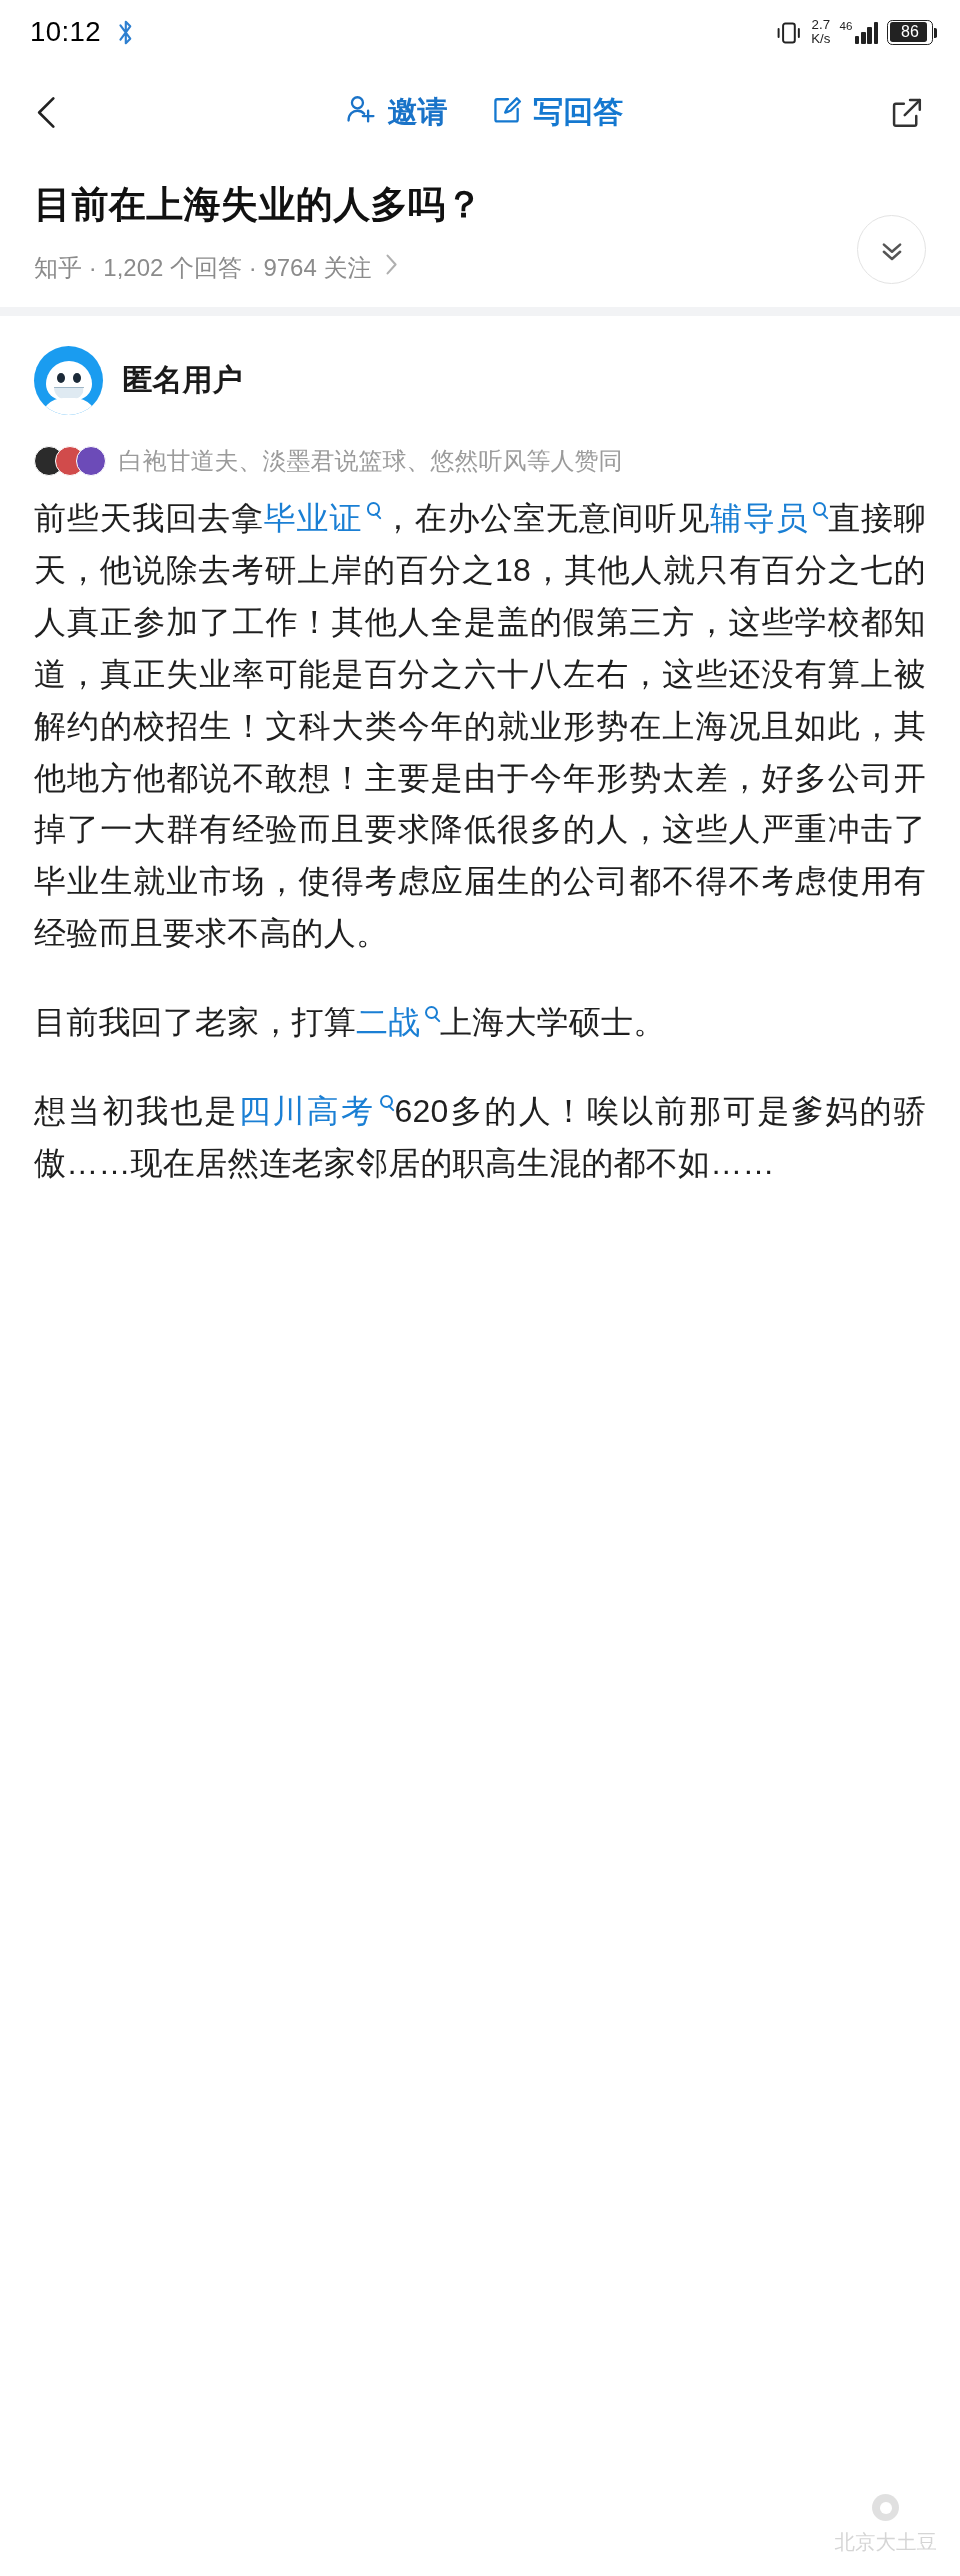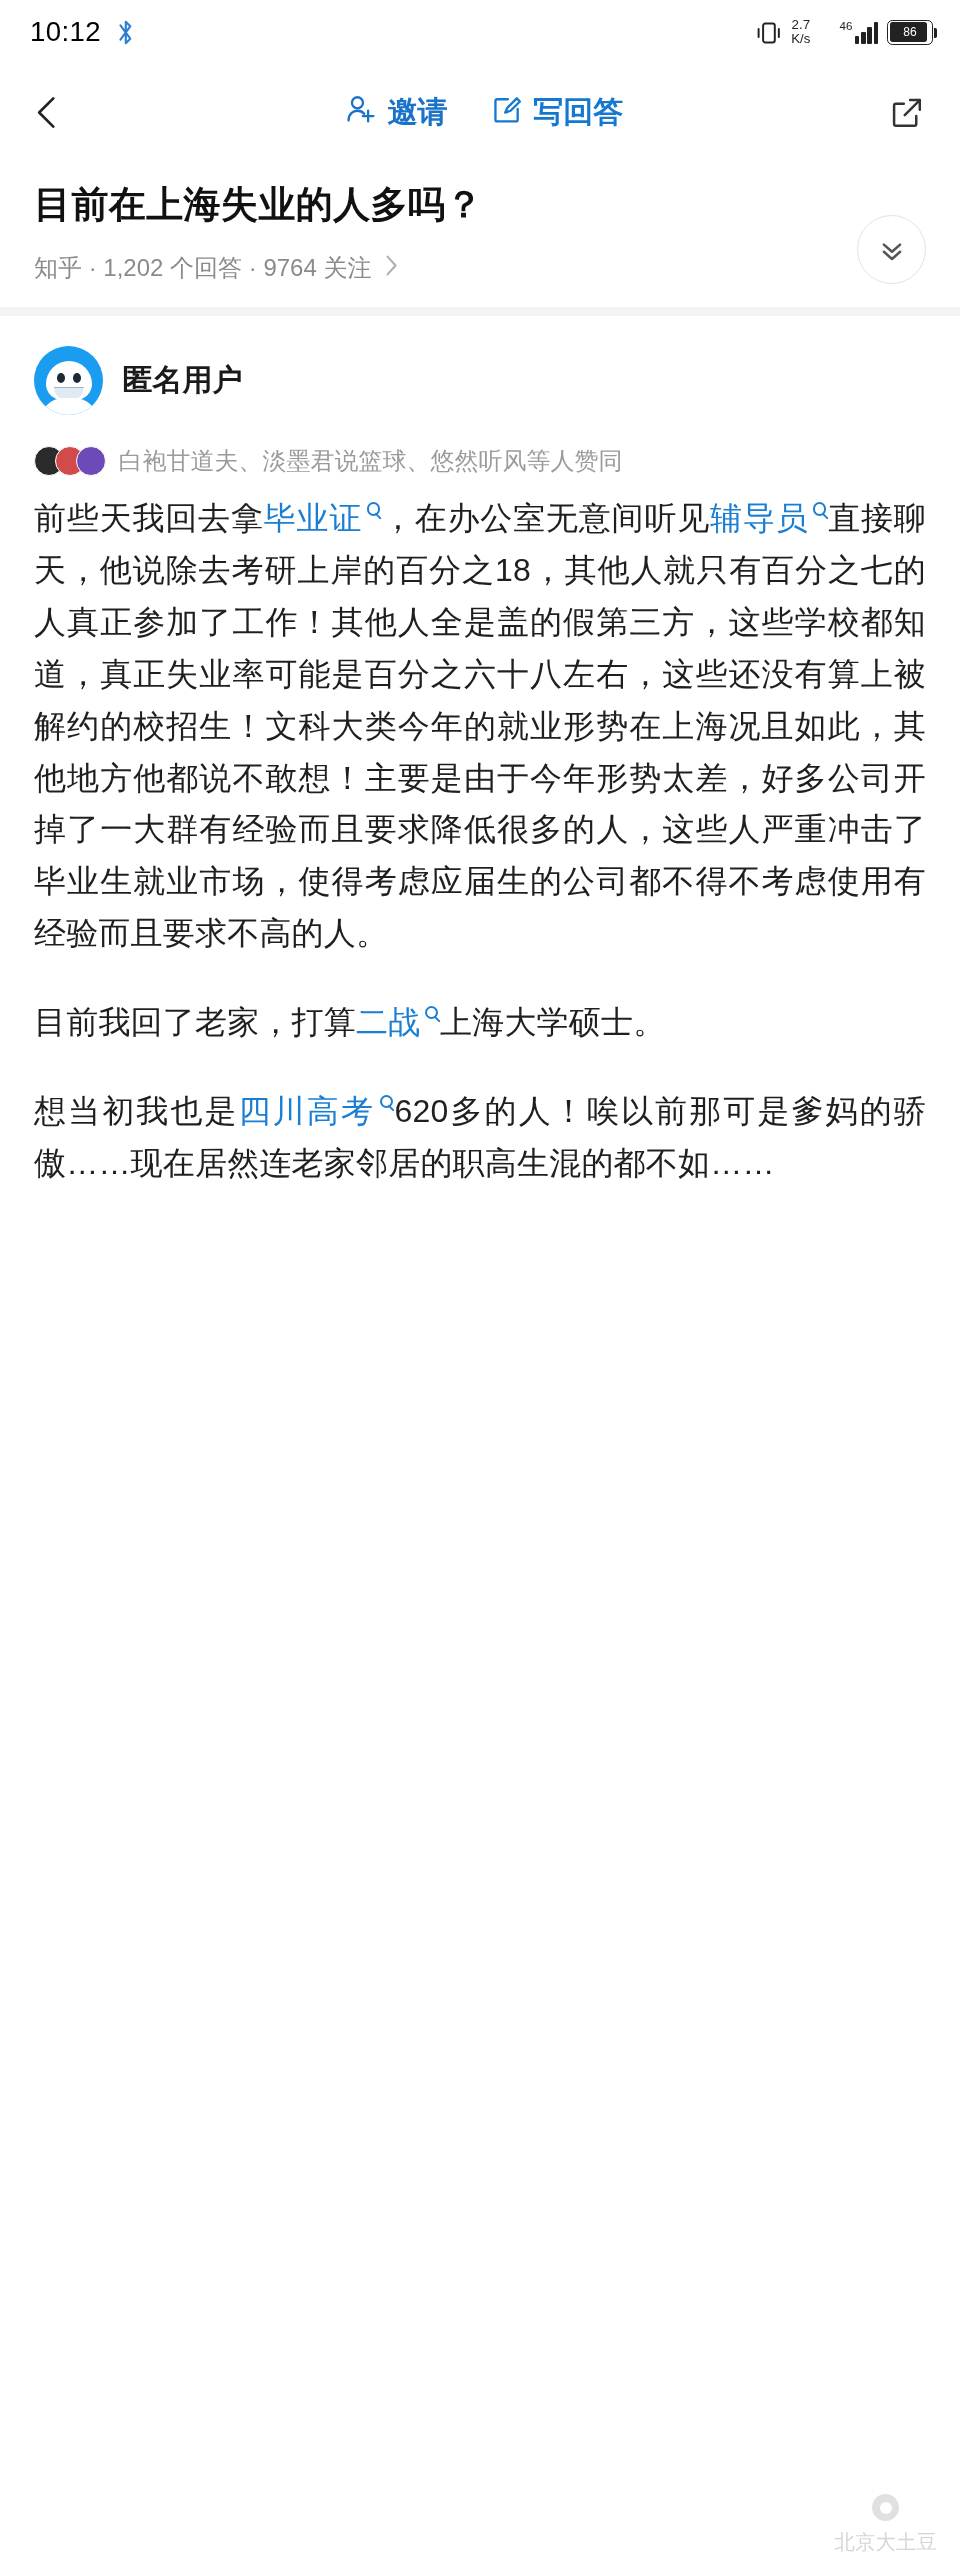--- a/index.html
+++ b/index.html
@@ -45,21 +45,20 @@
     font-size: 13.3px;
     line-height: 14.2px;
     text-align: center;
     color: #222;
     font-family: "Liberation Sans", sans-serif;
   }
   .sig-group {
     display: flex;
     align-items: flex-end;
     gap: 2.7px;
-    margin-left: 20px;
   }
   .sig-label {
     font-size: 11.6px;
     color: #222;
     line-height: 11.6px;
     margin-bottom: 12.4px;
   }
   .bars { display: flex; align-items: flex-end; gap: 1.8px; height: 23px; }
   .bars i { width: 4.4px; background: #222; display: block; border-radius: 0.9px; }
   .battery {
@@ -84,21 +83,21 @@
   }
   .battery .fill {
     position: absolute;
     left: 1.8px; top: 1.8px; bottom: 1.8px;
     width: 37px;
     background: #222;
     border-radius: 2.7px;
   }
   .battery .pct {
     position: relative;
-    font-size: 12px;
+    font-size: 16px;
     color: #fff;
     z-index: 2;
     line-height: 16px;
   }
 
   
   .topnav {
     height: 96px;
     display: flex;
     align-items: center;
@@ -158,21 +157,20 @@
     font-weight: 700;
     color: #111;
     letter-spacing: 0.4px;
     line-height: 1.3;
   }
   .qmeta {
     margin-top: 23px;
     font-size: 24px;
     color: #8b8b8b;
     display: flex;
-    align-items: center;
     gap: 5.3px;
   }
   .qmeta .chev-right {
     font-size: 19.6px;
     color: #a8a8a8;
     margin-left: 7.1px;
   }
   .expand-btn {
     position: absolute;
     right: 34px;

